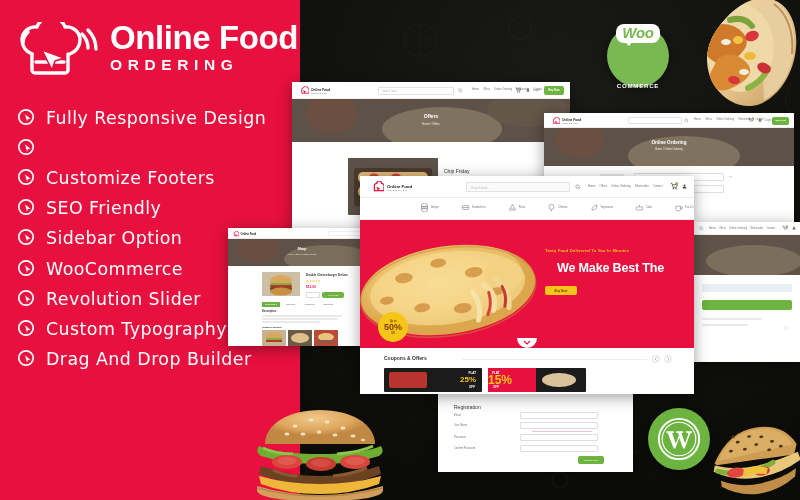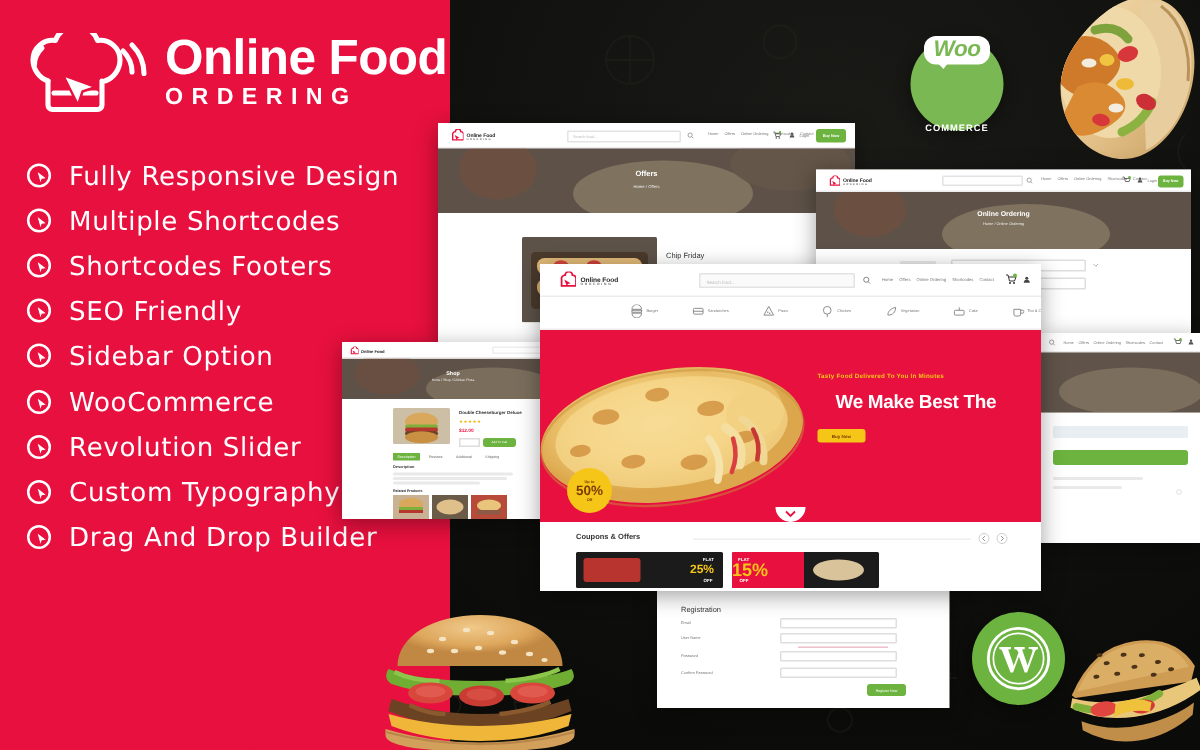--- a/index.html
+++ b/index.html
@@ -239,29 +239,28 @@
         <path d="M7.4 5.6l7 5.4-3.4.6-1 3.3z" fill="#fff" stroke="#e8103e" stroke-width=".8" stroke-linejoin="round"></path>
       </svg>
       <span class="feature-label">Fully Responsive Design</span>
     </div>
 
     <div class="feature-row">
       <svg class="feature-ico" viewBox="0 0 20 20">
         <circle cx="9" cy="9" r="7.2" fill="none" stroke="#fff" stroke-width="1.7"></circle>
         <path d="M7.4 5.6l7 5.4-3.4.6-1 3.3z" fill="#fff" stroke="#e8103e" stroke-width=".8" stroke-linejoin="round"></path>
       </svg>
-      <span class="feature-label">Multiple Shortcodes</span>
     </div>
 
     <div class="feature-row">
       <svg class="feature-ico" viewBox="0 0 20 20">
         <circle cx="9" cy="9" r="7.2" fill="none" stroke="#fff" stroke-width="1.7"></circle>
         <path d="M7.4 5.6l7 5.4-3.4.6-1 3.3z" fill="#fff" stroke="#e8103e" stroke-width=".8" stroke-linejoin="round"></path>
       </svg>
-      <span class="feature-label">Shortcodes Footers</span>
+      <span class="feature-label">Customize Footers</span>
     </div>
 
     <div class="feature-row">
       <svg class="feature-ico" viewBox="0 0 20 20">
         <circle cx="9" cy="9" r="7.2" fill="none" stroke="#fff" stroke-width="1.7"></circle>
         <path d="M7.4 5.6l7 5.4-3.4.6-1 3.3z" fill="#fff" stroke="#e8103e" stroke-width=".8" stroke-linejoin="round"></path>
       </svg>
       <span class="feature-label">SEO Friendly</span>
     </div>
 

